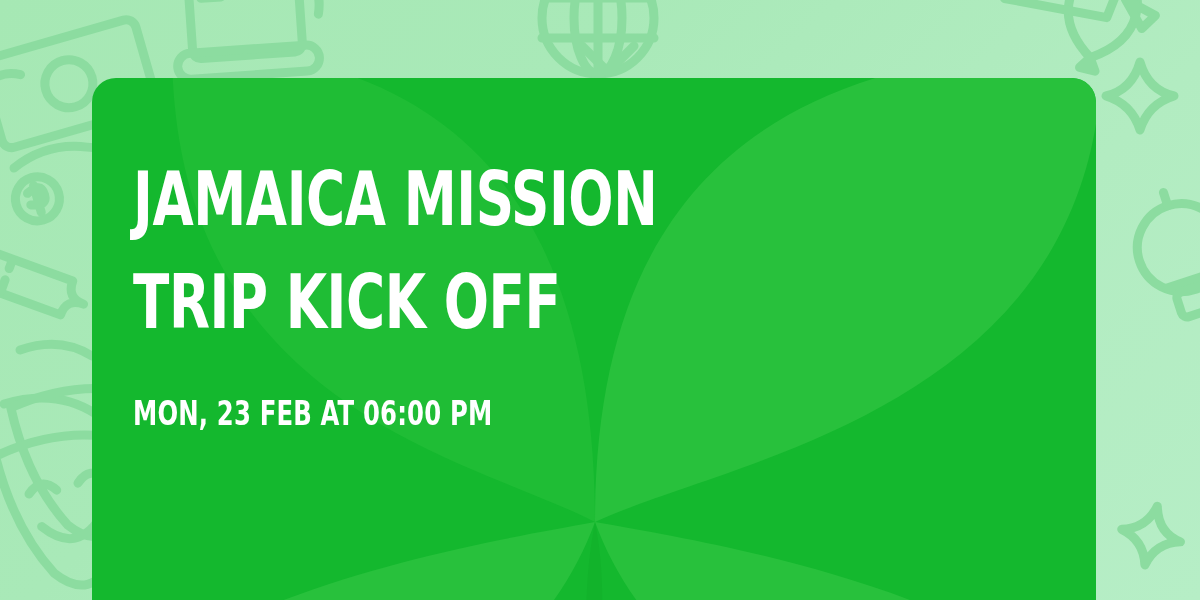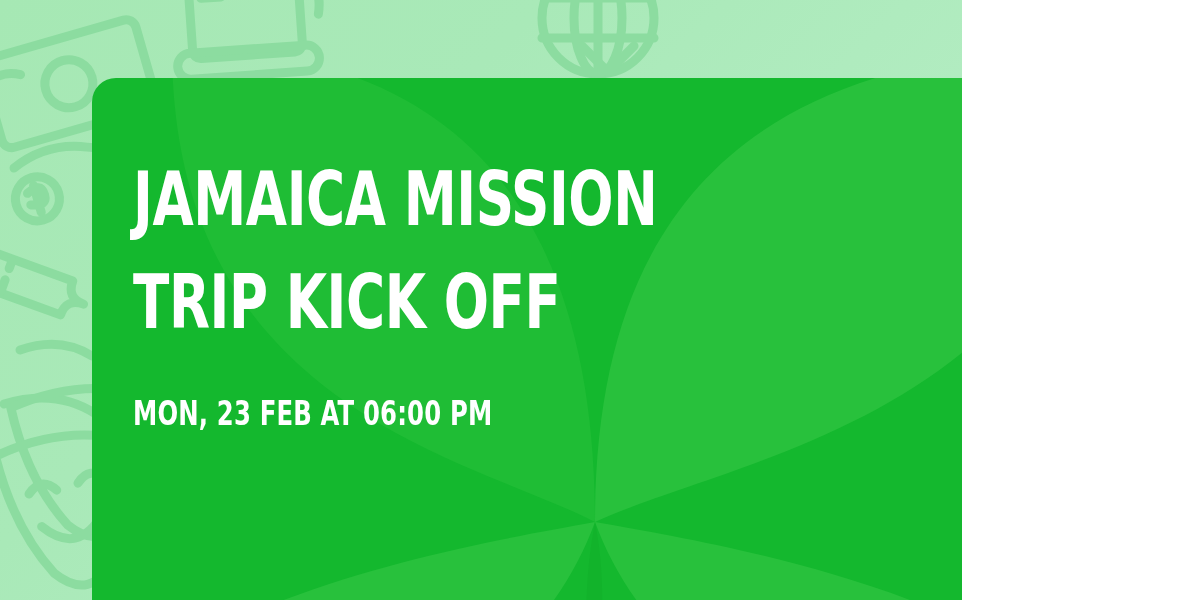--- a/index.html
+++ b/index.html
@@ -9,21 +9,21 @@
     height: 600px;
     overflow: hidden;
   }
   body {
     font-family: "Liberation Sans", sans-serif;
     background: #ffffff;
   }
 
   #stage {
     position: relative;
-    width: 962px;
+    width: 1200px;
     height: 600px;
     overflow: hidden;
   }
 
   
   .page-bg {
     position: absolute;
     inset: 0;
     background:
       linear-gradient(135deg, #a6e8b4 0%, #a9e9b8 35%, #b2ecc1 70%, #b6eec6 100%);

